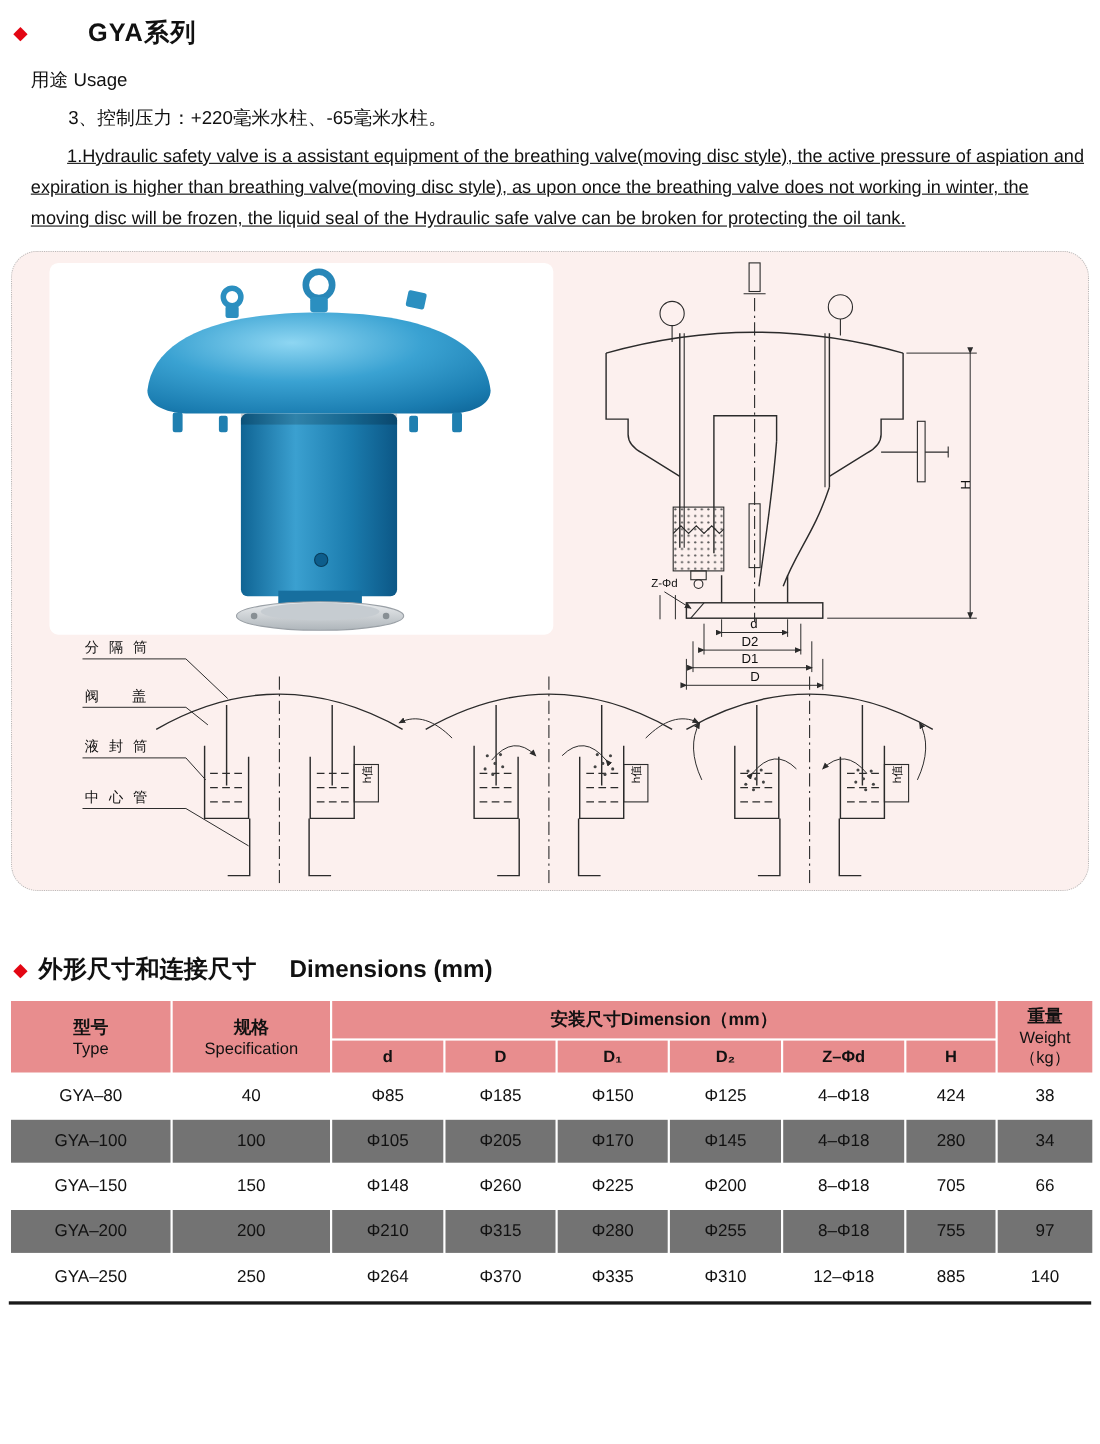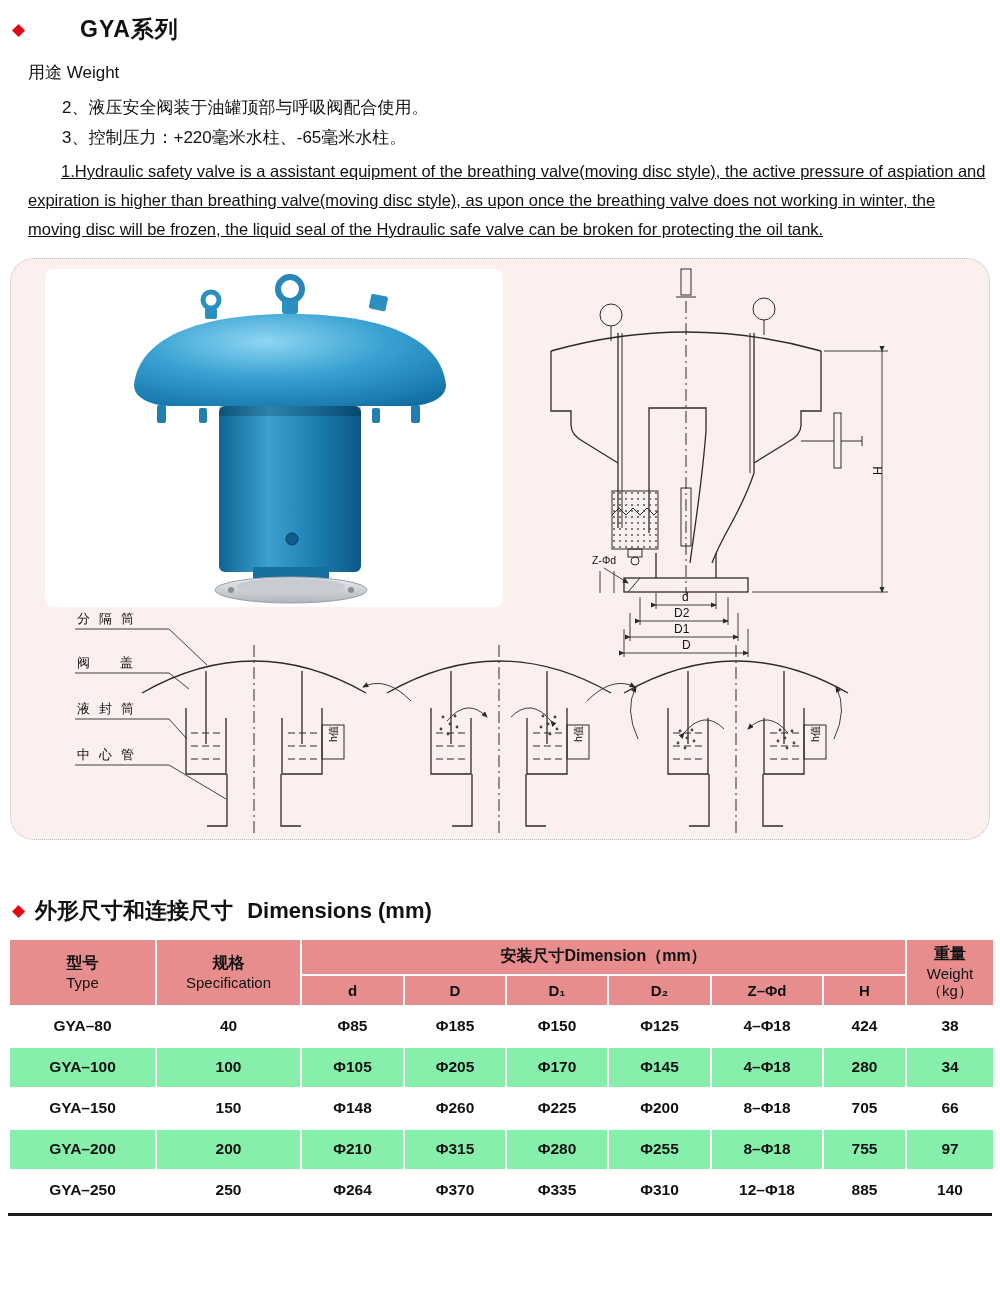--- a/index.html
+++ b/index.html
@@ -39,37 +39,36 @@
   
   .dim-title-row{display:flex;align-items:center;gap:10px;margin:56px 0 12px 12px;}
   .dim-title{font-size:22px;font-weight:700;}
   .dim-title .en{font-weight:700;}
 
   
   table.spec{border-collapse:separate;border-spacing:2px;margin:0 auto;width:985px;table-layout:fixed;}
   table.spec th{background:#e88d8e;font-size:15px;padding:4px 2px;font-weight:400;}
   table.spec th .cnb{font-weight:700;font-size:16px;display:block;}
   table.spec th .sub{font-weight:700;font-size:15px;}
-  table.spec td{font-size:15.5px;font-weight:700;text-align:center;padding:0 2px;height:39px;}
-  table.spec tr.alt td{background:#86efac;}
+  table.spec td{font-size:15.5px;font-weight:400;text-align:center;padding:0 2px;height:39px;}
+  table.spec tr.alt td{background:#737373;}
   .tbl-wrap{border-bottom:3px solid #1a1a1a;padding-bottom:1px;margin:0 8px;}
 </style>
 </head>
 <body>
 
 <div class="page">
 
   <div class="title-row">
     <span class="diamond">◆</span>
     <span class="main-title">GYA系列</span>
   </div>
-  <div class="usage">用途 Weight</div>
+  <div class="usage">用途 Usage</div>
 
   <div class="para-cn" style="margin-top:10px;">
-    <p>2、液压安全阀装于油罐顶部与呼吸阀配合使用。</p>
     <p>3、控制压力：+220毫米水柱、-65毫米水柱。</p>
   </div>
 
   <div class="para-en">
     <p>1.Hydraulic safety valve is a assistant equipment of the breathing valve(moving disc style), the active pressure of aspiation and expiration is higher than breathing valve(moving disc style), as upon once the breathing valve does not working in winter, the moving disc will be frozen, the liquid seal of the Hydraulic safe valve can be broken for protecting the oil tank.</p>
   </div>
 
   <div class="panel">
 
     <svg class="photo-svg" width="470" height="342" viewBox="0 0 470 342">
@@ -283,21 +282,21 @@
         <line class="dim" x1="58" y1="158" x2="152" y2="158"></line>
           <line class="dim" x1="152" y1="158" x2="209" y2="192"></line>
       </g>
     </svg>
   </div>
 
   <div class="dim-title-row">
     <span class="diamond">◆</span>
     <span class="dim-title">
       <span>外形尺寸和连接尺寸</span>
-      <span class="en" style="margin-left:8px;">Dimensions (mm)</span>
+      <span class="en" style="margin-left:24px;">Dimensions (mm)</span>
     </span>
   </div>
 
   <div class="tbl-wrap">
   <table class="spec">
     <colgroup>
       <col style="width:145px">
           <col style="width:143px">
       <col style="width:101px">
           <col style="width:100px">

